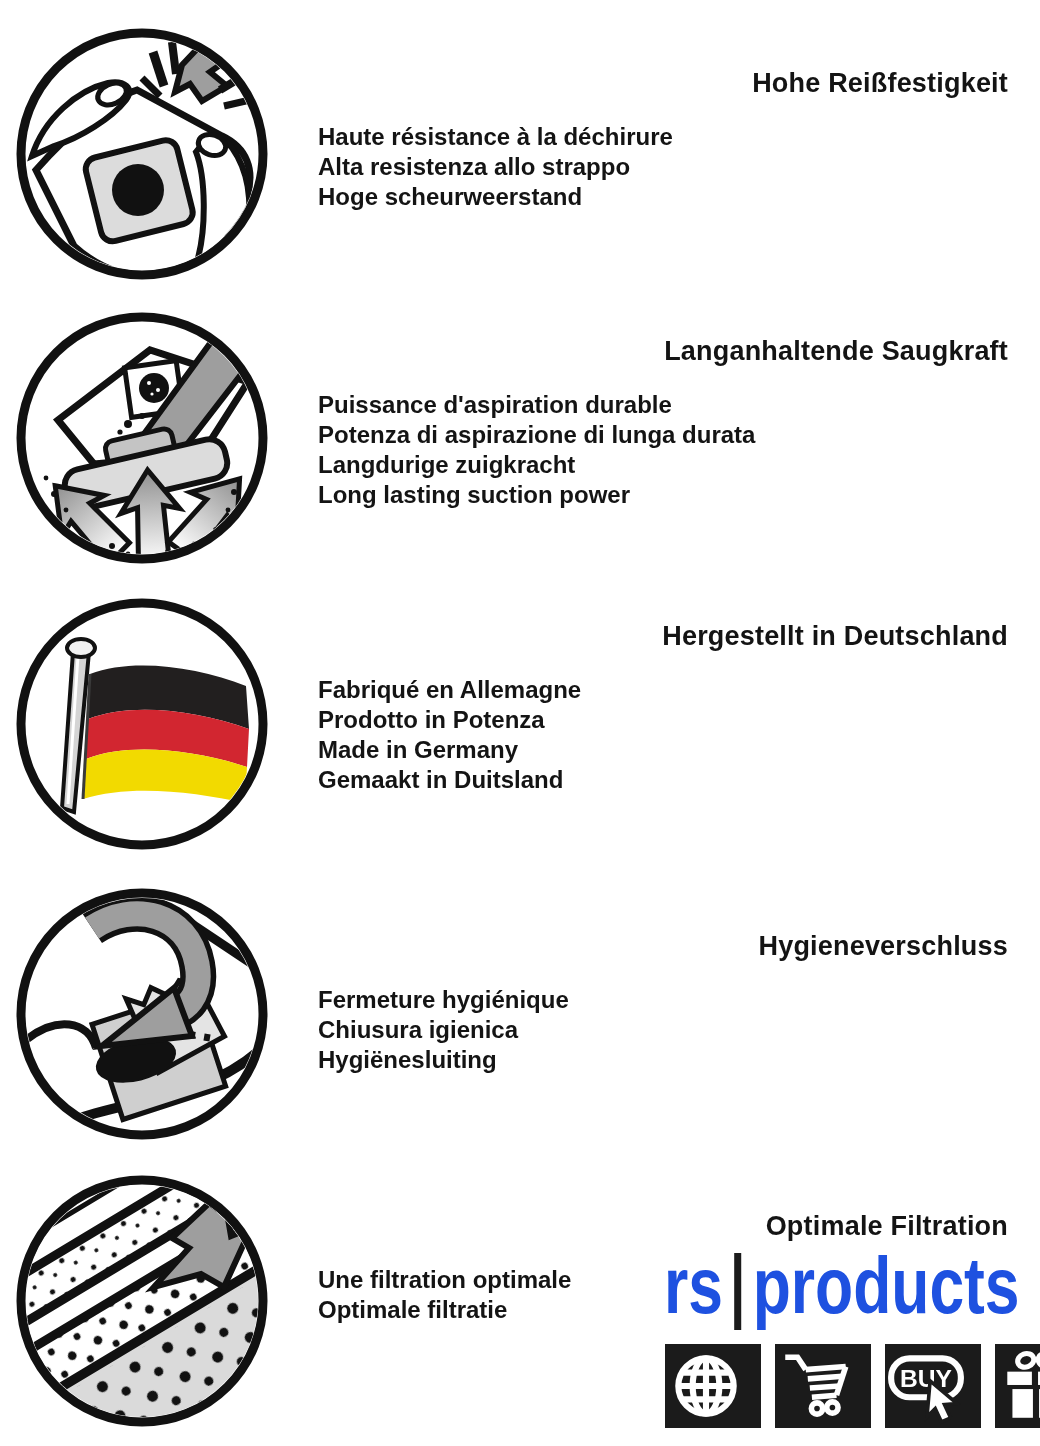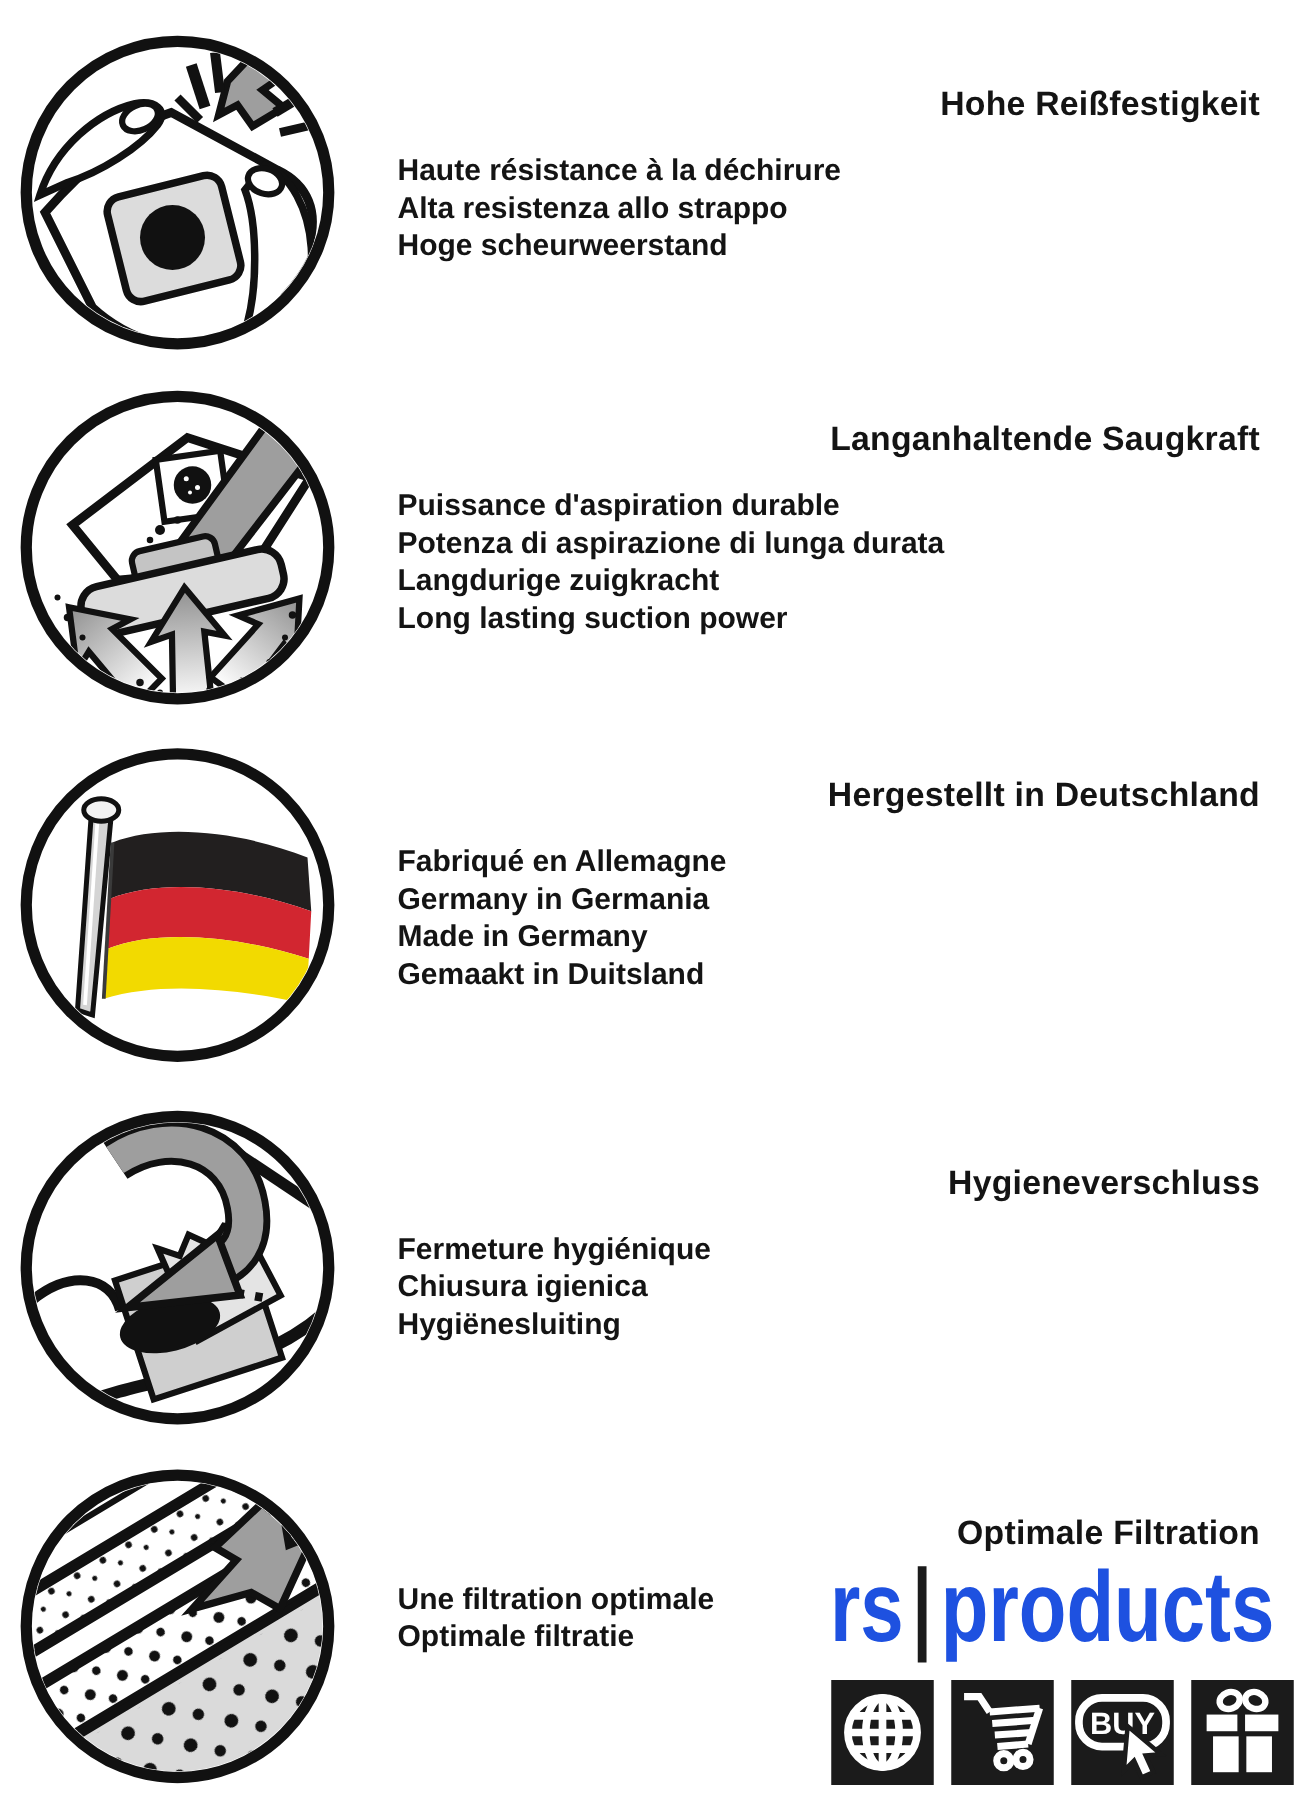--- a/index.html
+++ b/index.html
@@ -23,21 +23,21 @@
   .logo-row {
     position:absolute; left:664px; top:1243px;
     display:flex; align-items:flex-start;
     transform:scaleX(0.78); transform-origin:left top;
     font-size:80px; font-weight:bold; line-height:86px;
     color:var(--color-logo-blue);
     white-space:nowrap;
   }
   .logo-bar { display:inline-block; width:9px; height:77px; margin:10px 15px 0 14px; background:var(--color-logo-bar); }
   .logo-icons { position:absolute; left:665px; top:1344px; display:flex; gap:14px; }
-  .sq { width:82px; height:84px; background:var(--color-icon-square-bg); display:flex; align-items:center; justify-content:flex-start; }
+  .sq { width:96px; height:84px; background:var(--color-icon-square-bg); display:flex; align-items:center; justify-content:flex-start; }
   .sq svg { display:block; }
 
   
   .ill-gray  { fill:var(--color-illustration-gray); }
   .ill-light { fill:var(--color-illustration-light); }
   .flag-black { fill:var(--color-flag-black); }
   .flag-red   { fill:var(--color-flag-red); }
   .flag-gold  { fill:var(--color-flag-gold); }
   .buy-text { font-family:"Liberation Sans", sans-serif; font-weight:bold; font-size:24px; fill:var(--color-icon-fg); }
 </style>
@@ -174,21 +174,21 @@
         <path d="M72,121 C115,104 180,112 233,131 L231,169 C180,152 112,144 70,161 Z" class="flag-red"></path>
         <path d="M70,161 C112,144 180,152 231,169 L229,205 C178,194 115,186 67,201 Z" class="flag-gold"></path>
         <path d="M74,76 L67,201" stroke="#3a3a3a" stroke-width="3" fill="none"></path>
       </g>
     </svg>
   </div>
   <div class="sec-text" style="top:621px">
     <div class="sec-title">Hergestellt in Deutschland</div>
     <div class="sec-lines">
       <div>Fabriqué en Allemagne</div>
-      <div>Germany in Germania</div>
+      <div>Prodotto in Potenza</div>
       <div>Made in Germany</div>
       <div>Gemaakt in Duitsland</div>
     </div>
   </div>
 
   <div class="icon-circle" style="top:888px">
     <svg viewBox="0 0 252 252">
       <defs>
           <clipPath id="c4">
             <circle cx="126" cy="126" r="116"></circle>

